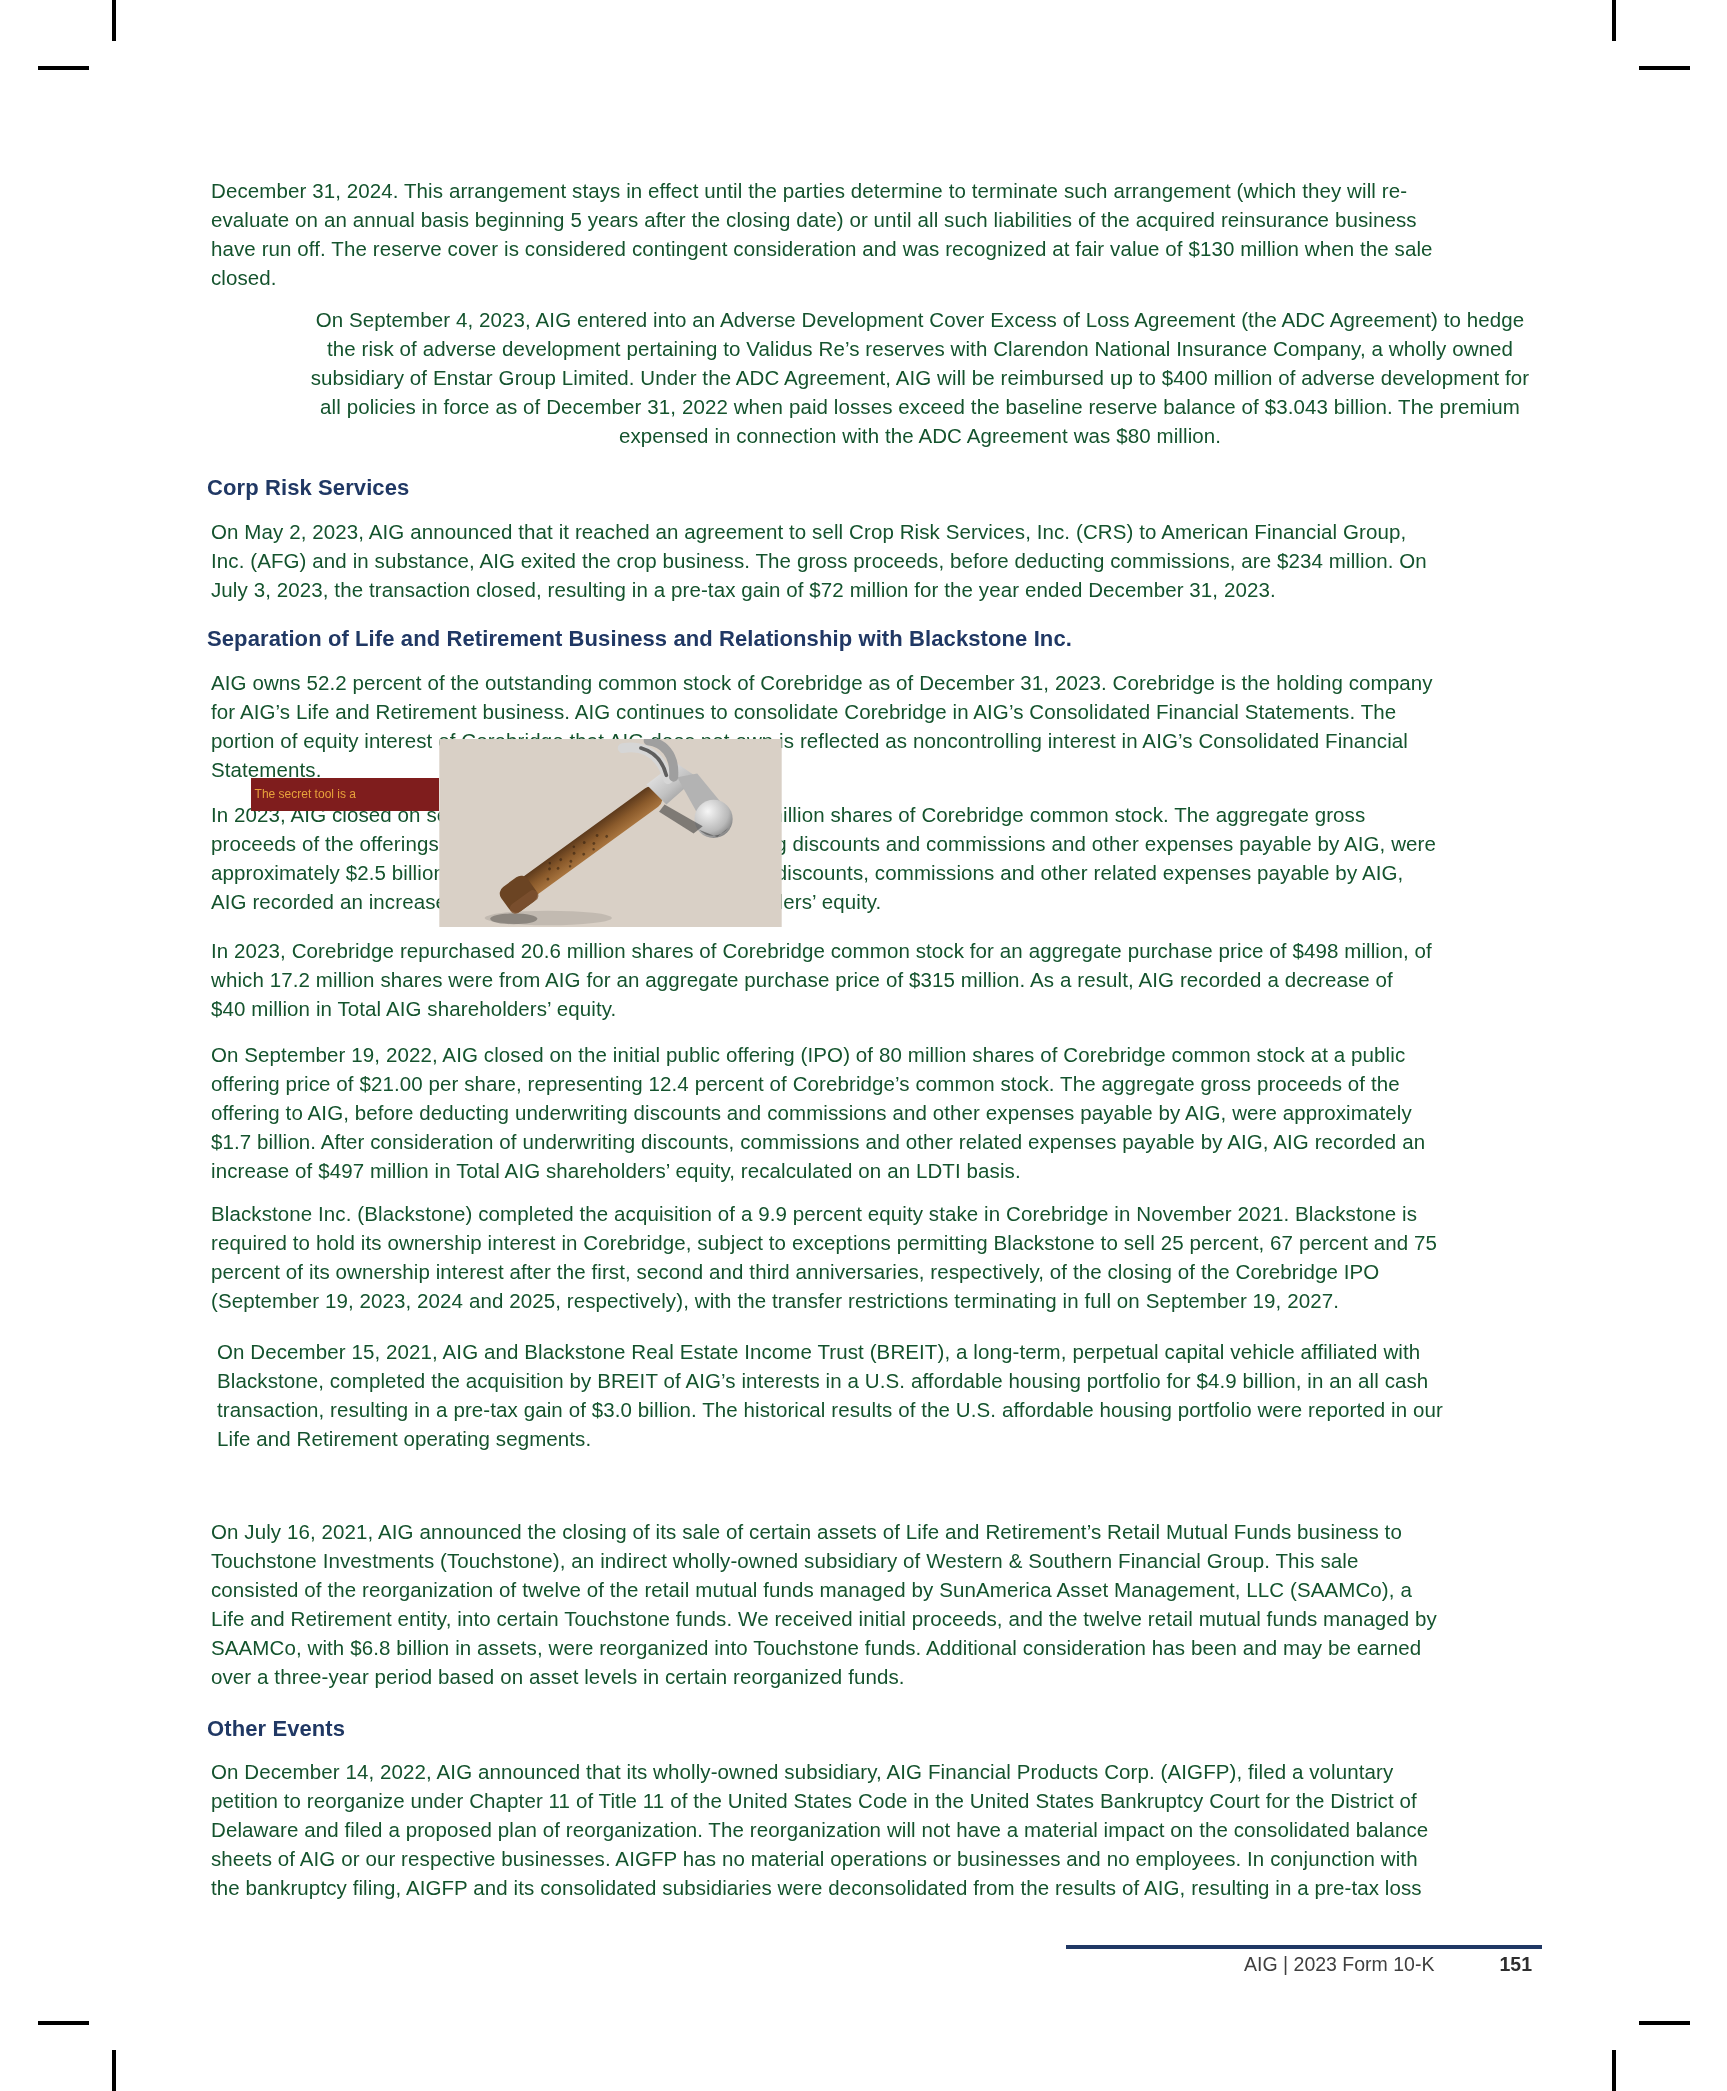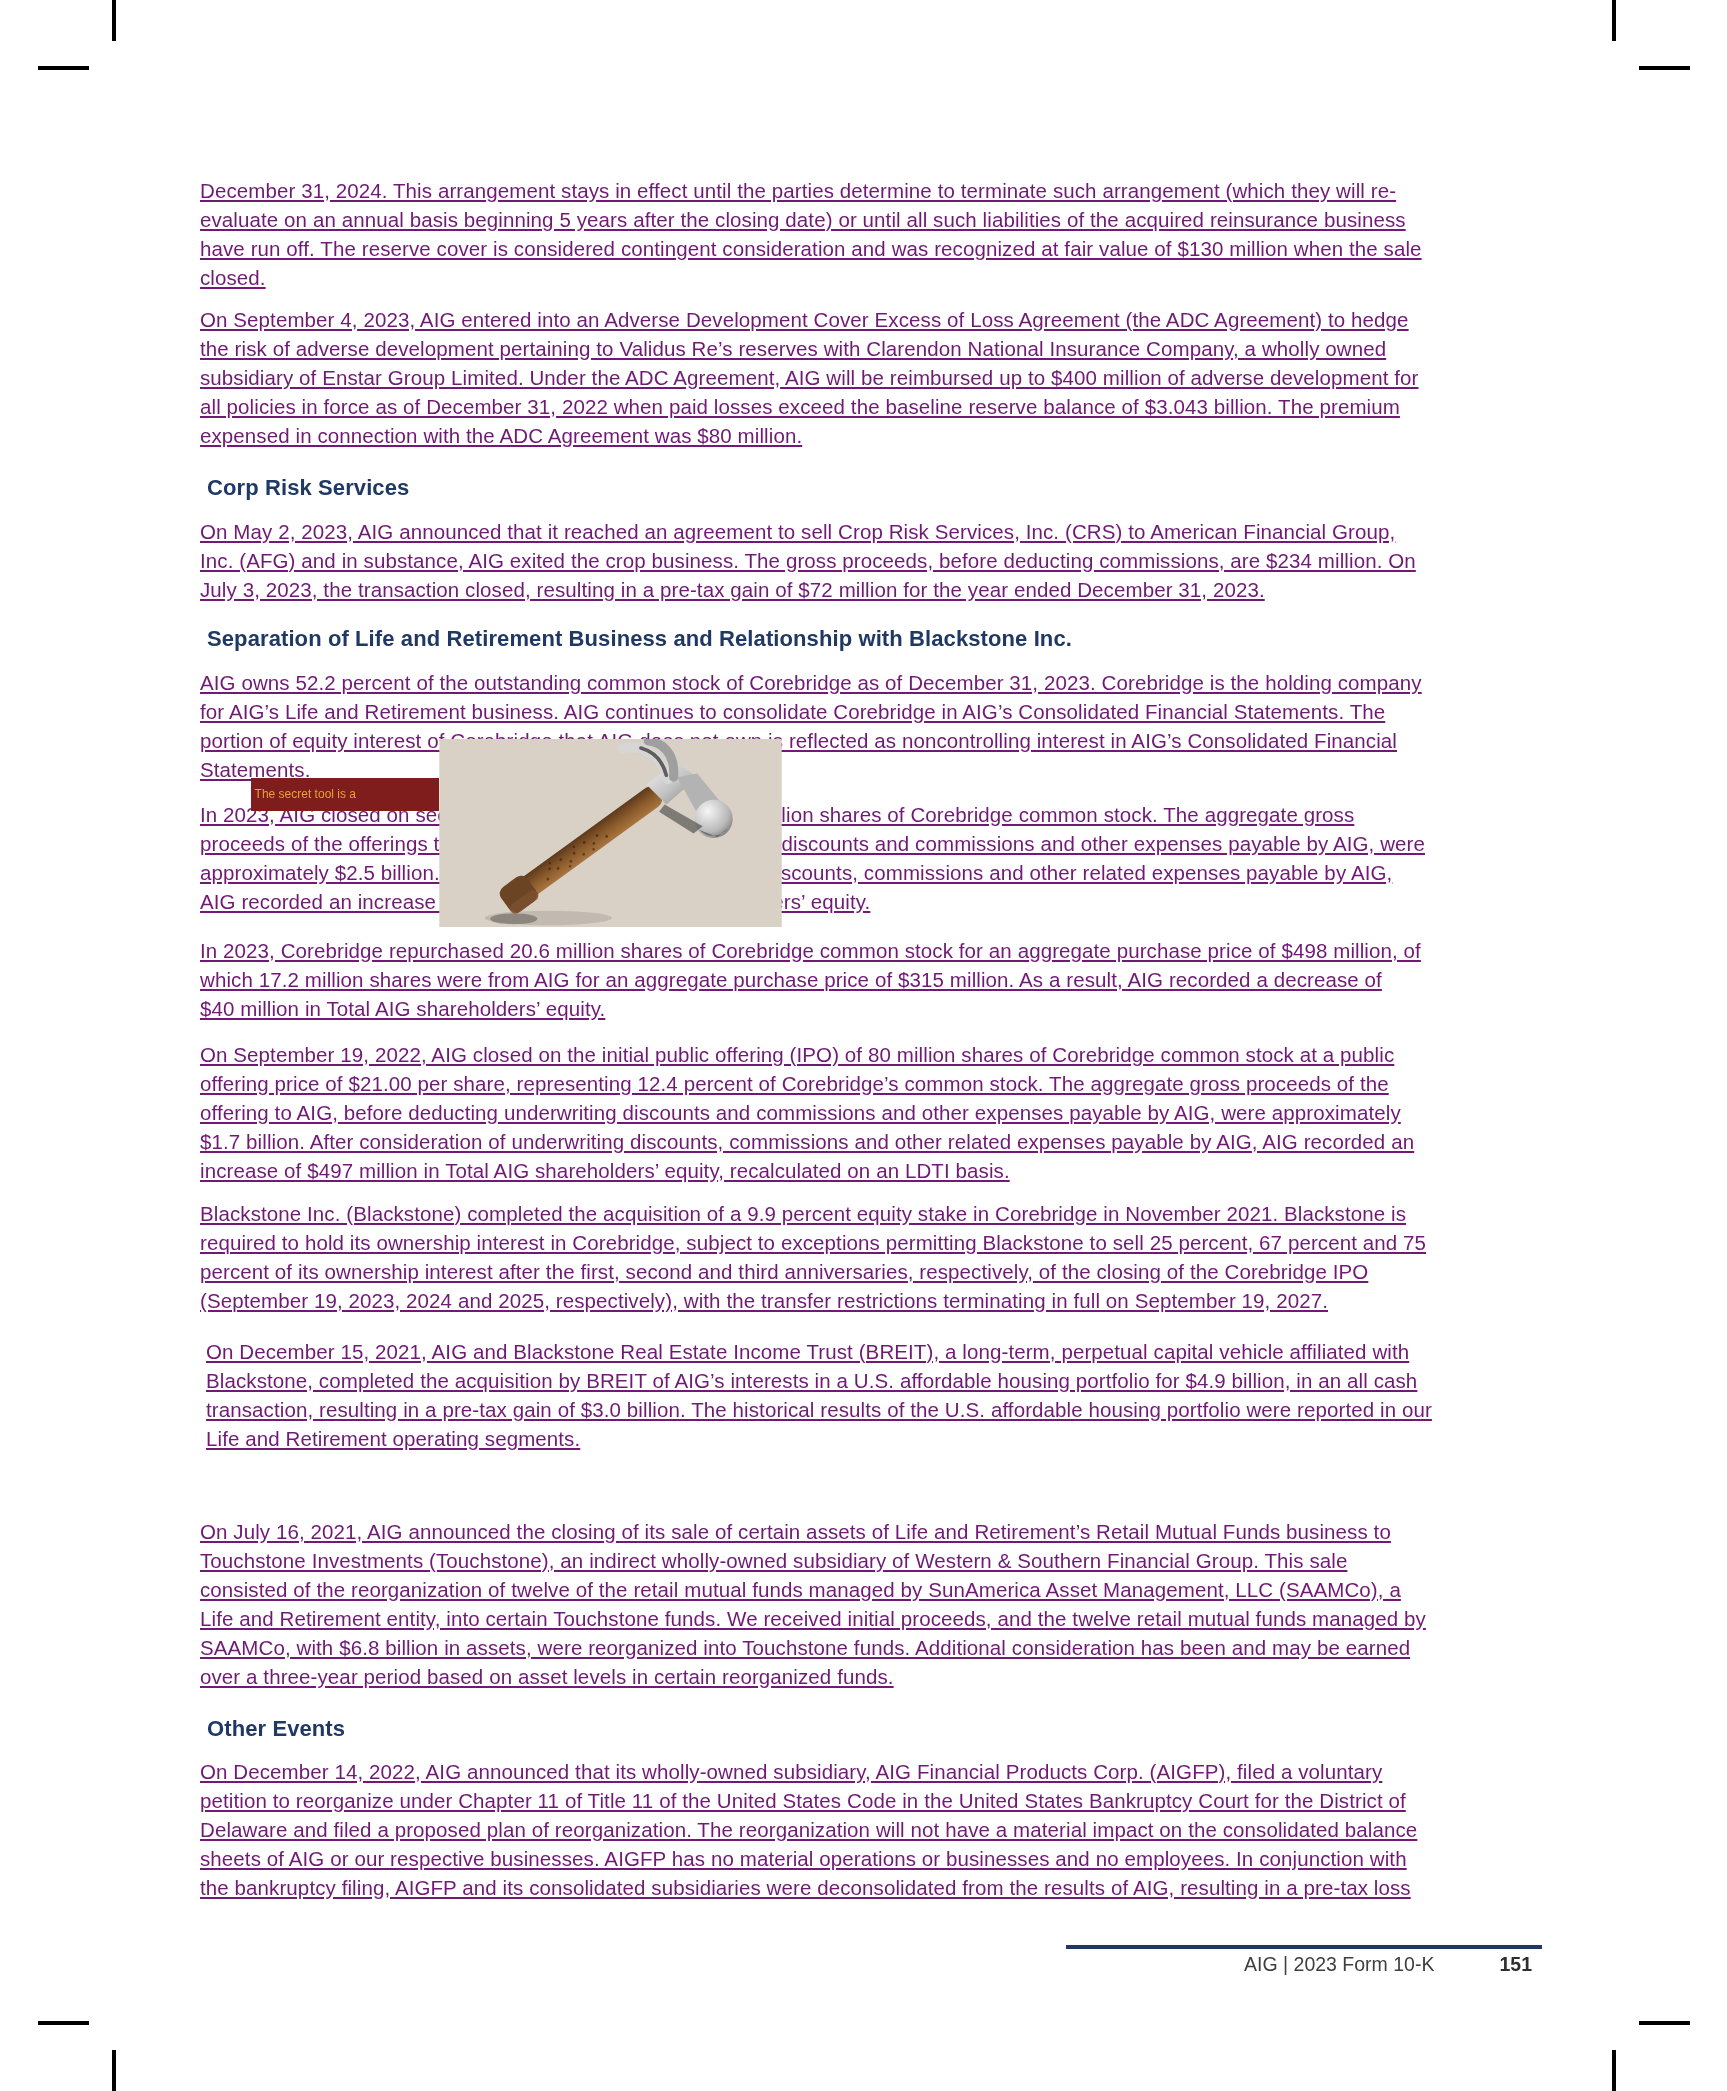--- a/index.html
+++ b/index.html
@@ -12,22 +12,22 @@
   
   .running-header{position:absolute;top:117px;right:185px;font-size:20px;font-weight:bold;white-space:pre;}
   .rh-item{color:#3c3c3c;}
   .rh-pipe{margin:0 8.2px;}
   .rh-pipe-dark{color:#4a4a4a;font-weight:normal;}
   .rh-pipe-blue{color:#2257a4;font-weight:normal;}
   .rh-notes{color:#2257a4;}
   .rh-basis{color:#203864;}
 
   
-  .para{position:absolute;left:200px;width:1418px;font-size:20.5px;line-height:29px;
-        white-space:pre;letter-spacing:0.1px;color:#701a75;text-decoration:underline;}
+  .para{position:absolute;left:211px;width:1418px;font-size:20.5px;line-height:29px;
+        white-space:pre;letter-spacing:0.1px;color:#14532d;}
   .heading{position:absolute;left:207px;width:1418px;font-size:22px;font-weight:bold;
            color:#203864;white-space:pre;letter-spacing:0.1px;}
 
   
   .secret-label{position:absolute;left:251px;top:778px;width:188px;height:33px;background:#7f1d1d;
                 color:#e8a23b;font-size:12px;line-height:33px;padding-left:3.6px;box-sizing:border-box;
                 white-space:pre;overflow:hidden;z-index:5;}
 
   
   .hammer-image{position:absolute;left:439px;top:739px;width:343px;height:188px;z-index:6;}
@@ -49,21 +49,21 @@
   <div class="cm" style="left:112px;top:2050px;width:3.6px;height:41px;"></div>
   <div class="cm" style="left:38px;top:2021px;width:51px;height:3.6px;"></div>
   <div class="cm" style="left:1612px;top:2050px;width:3.6px;height:41px;"></div>
   <div class="cm" style="left:1639px;top:2021px;width:51px;height:3.6px;"></div>
 
 
   <p class="para" style="top:155px;">December 31, 2024. This arrangement stays in effect until the parties determine to terminate such arrangement (which they will re-
 evaluate on an annual basis beginning 5 years after the closing date) or until all such liabilities of the acquired reinsurance business
 have run off. The reserve cover is considered contingent consideration and was recognized at fair value of $130 million when the sale
 closed.</p>
-  <p class="para" style="top:284px;">On September 4, 2023, AIG entered into an Adverse Development Cover Excess of Loss Agreement (the ADC Agreement) to hedge
+  <p class="para" style="top:284px;text-align:center;">On September 4, 2023, AIG entered into an Adverse Development Cover Excess of Loss Agreement (the ADC Agreement) to hedge
 the risk of adverse development pertaining to Validus Re’s reserves with Clarendon National Insurance Company, a wholly owned
 subsidiary of Enstar Group Limited. Under the ADC Agreement, AIG will be reimbursed up to $400 million of adverse development for
 all policies in force as of December 31, 2022 when paid losses exceed the baseline reserve balance of $3.043 billion. The premium
 expensed in connection with the ADC Agreement was $80 million.</p>
 
   <h2 class="heading" style="top:457px;">Corp Risk Services</h2>
   <p class="para" style="top:496px;">On May 2, 2023, AIG announced that it reached an agreement to sell Crop Risk Services, Inc. (CRS) to American Financial Group,
 Inc. (AFG) and in substance, AIG exited the crop business. The gross proceeds, before deducting commissions, are $234 million. On
 July 3, 2023, the transaction closed, resulting in a pre-tax gain of $72 million for the year ended December 31, 2023.</p>
 

